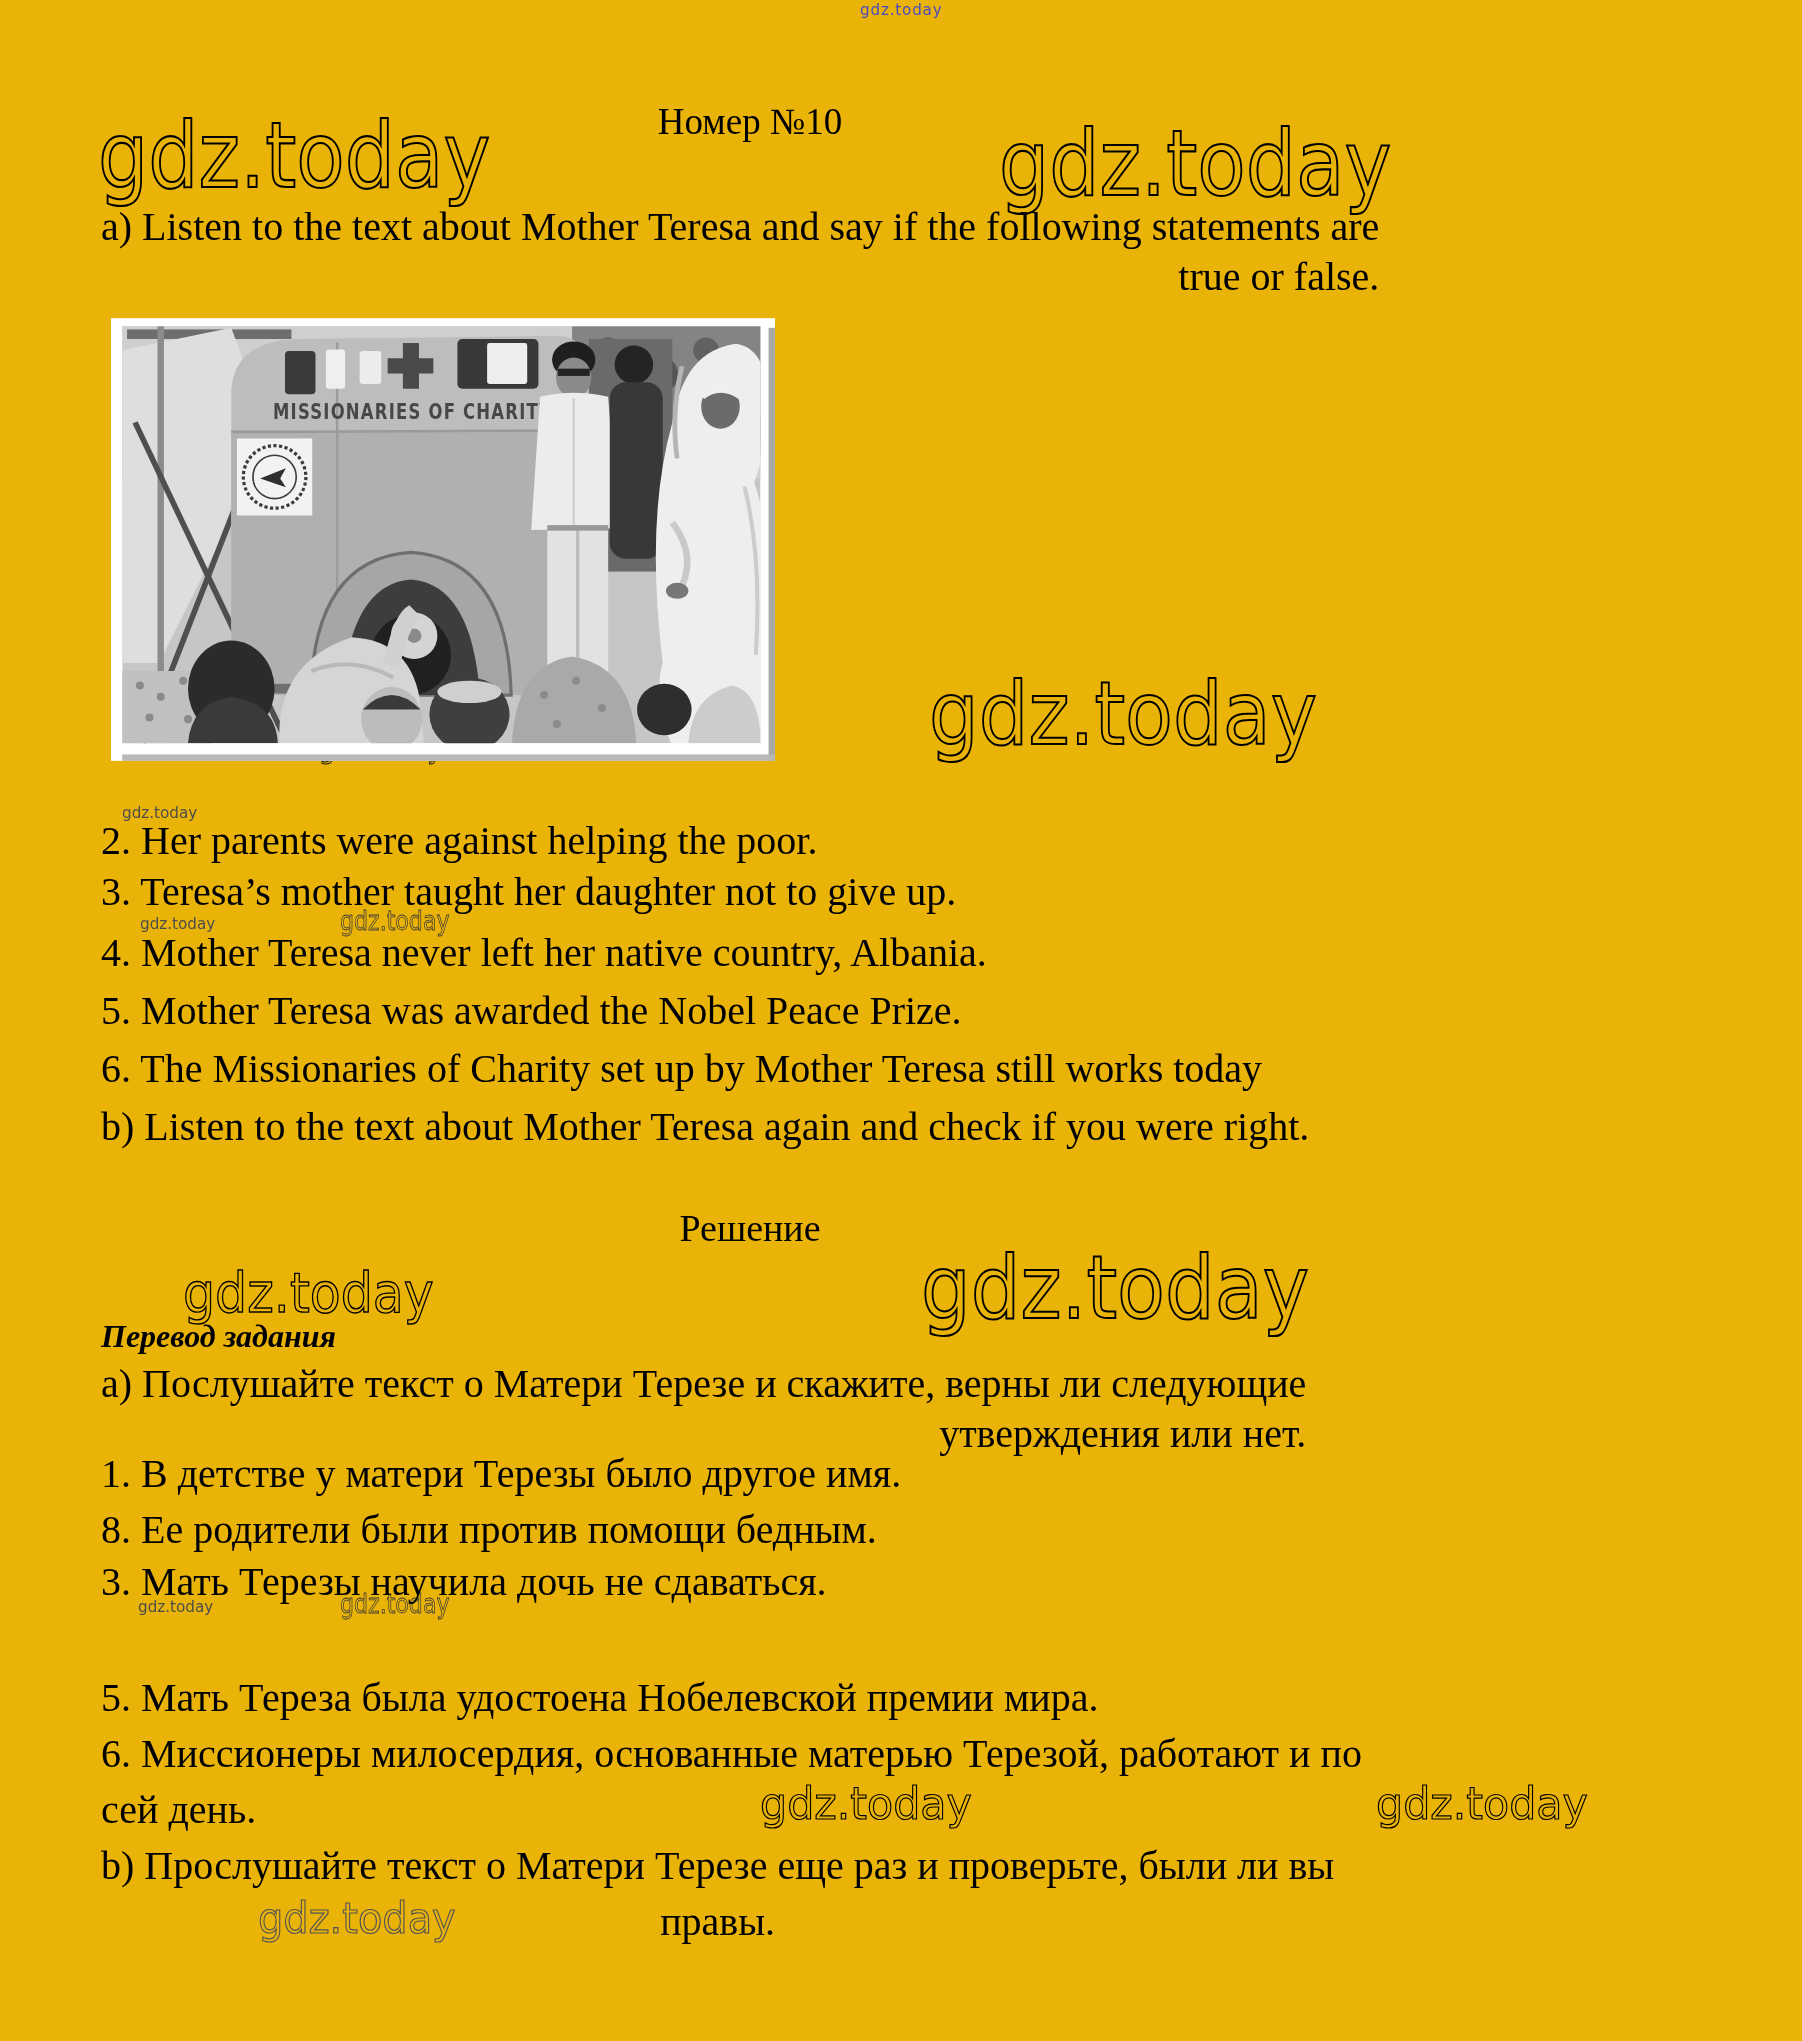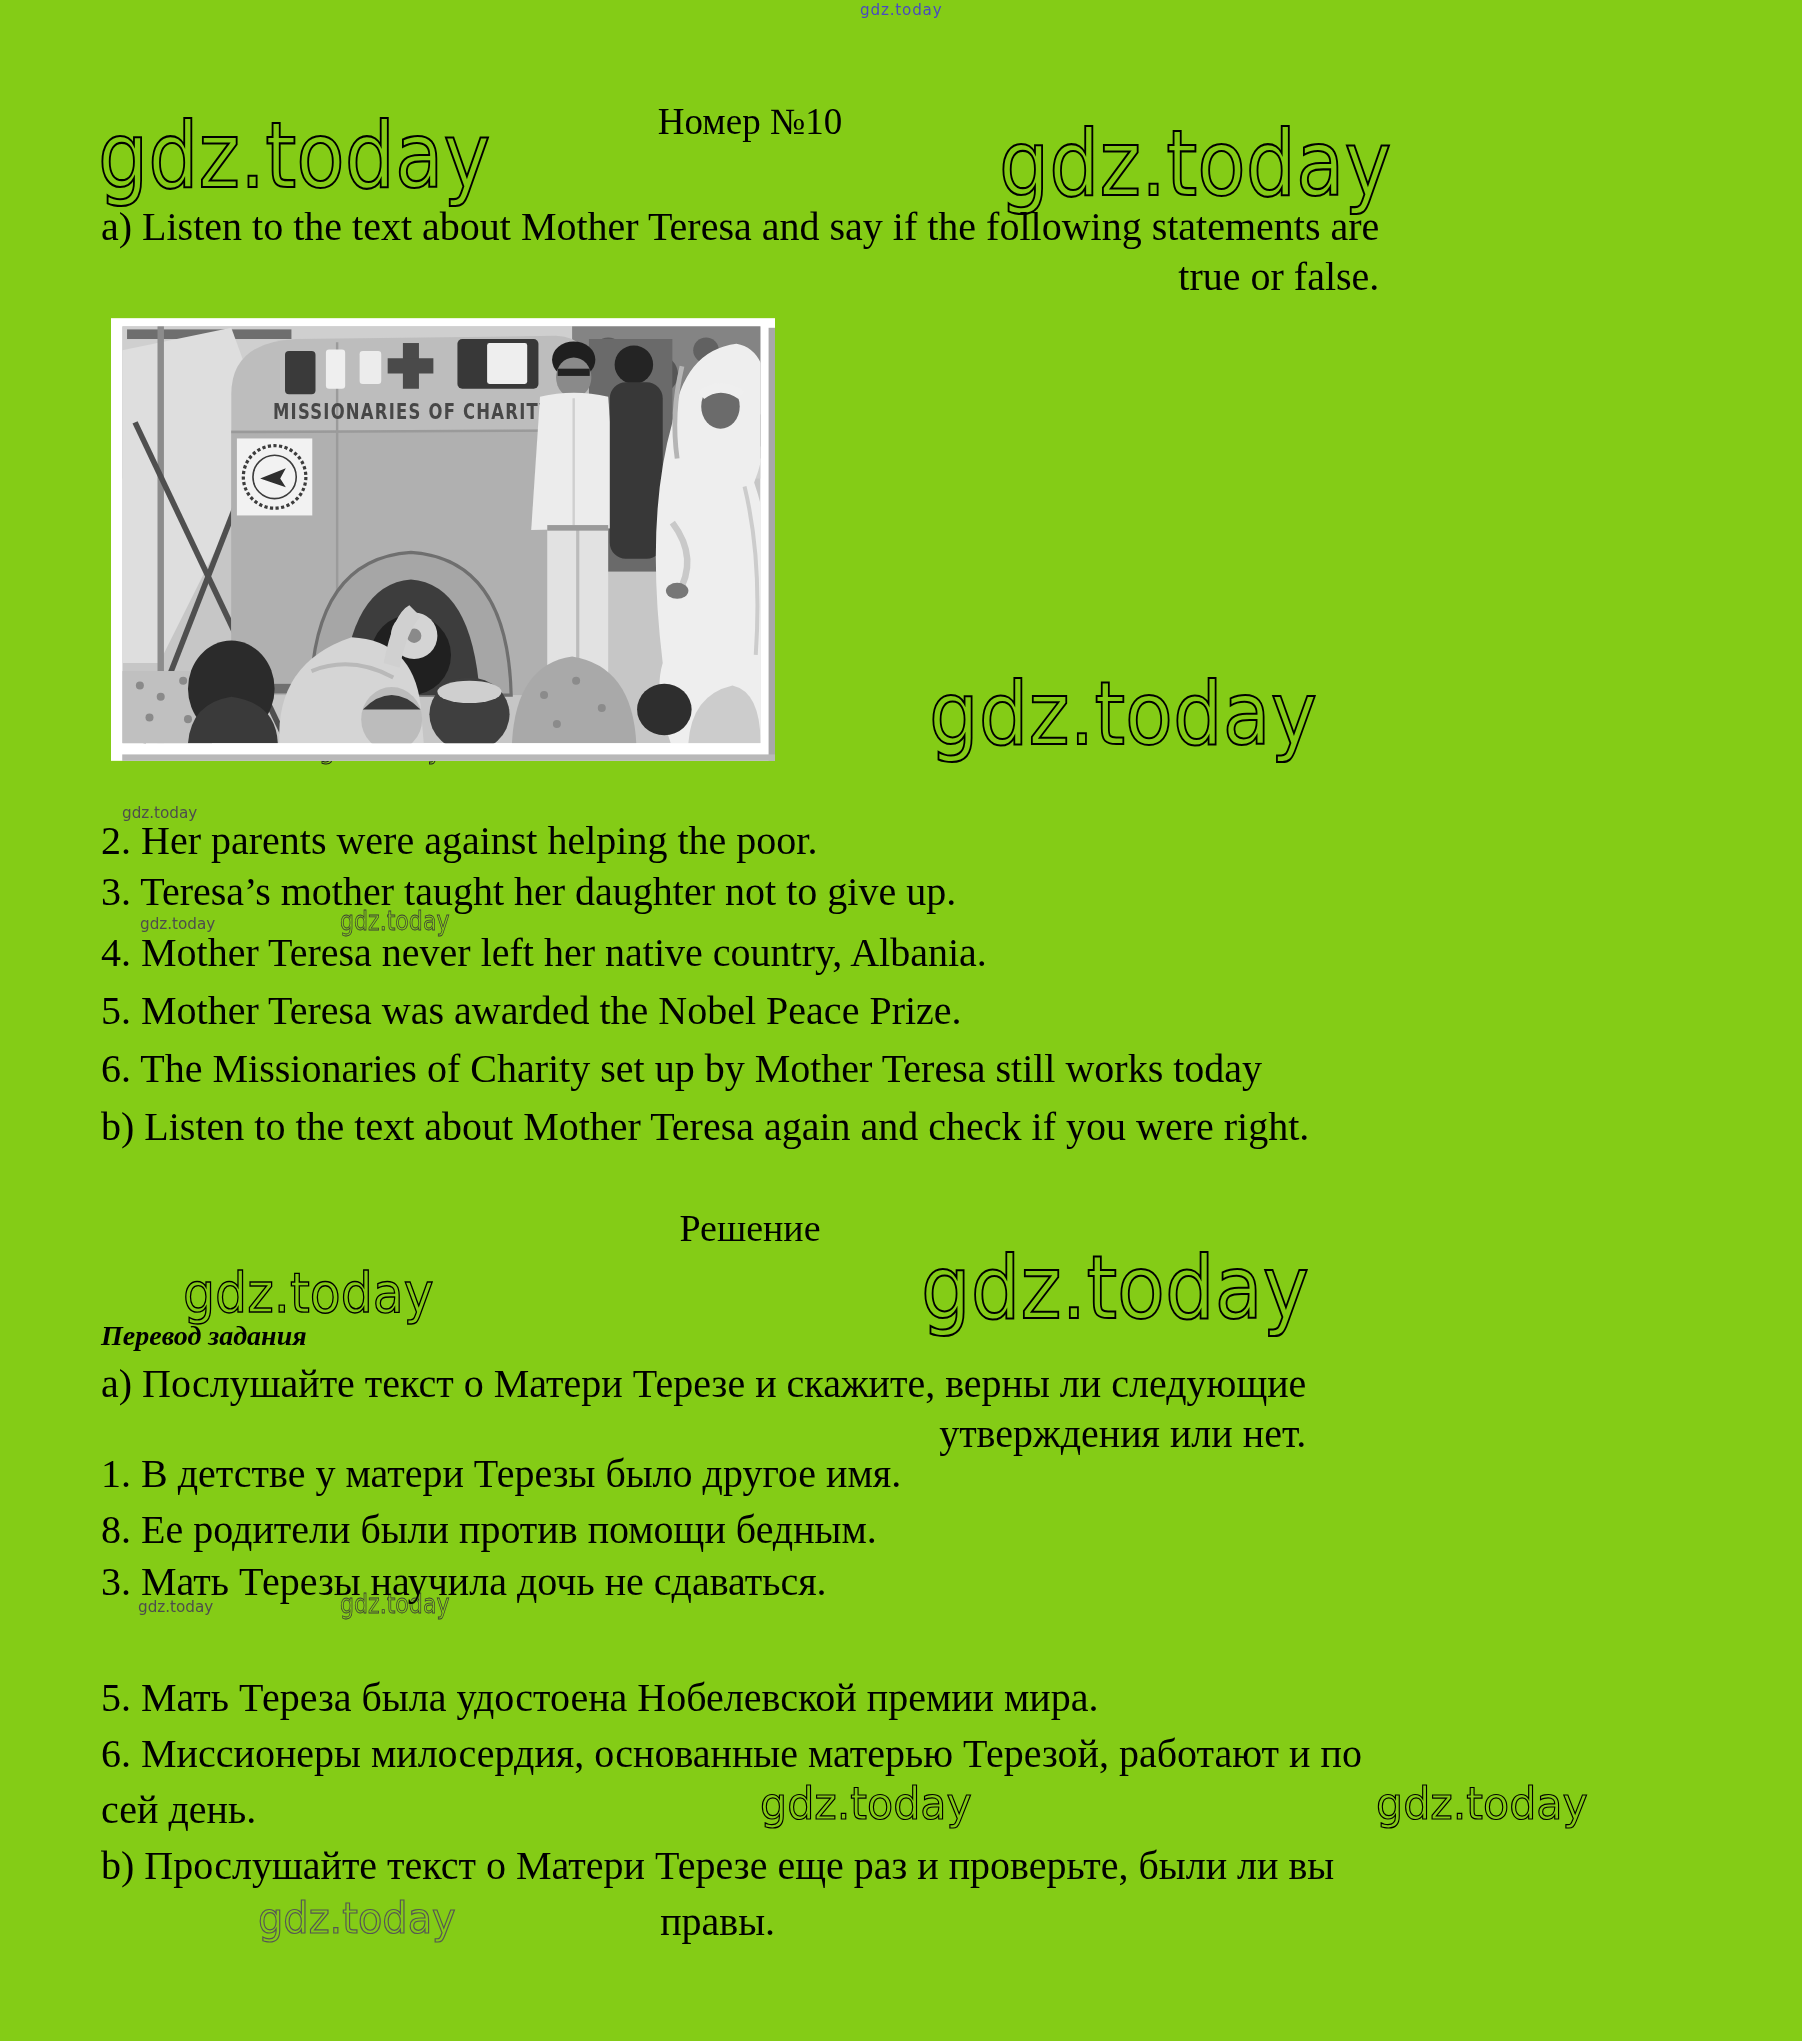--- a/index.html
+++ b/index.html
@@ -1,35 +1,35 @@
 <!DOCTYPE html>
 <html style="font-size:13px"><head>
 <meta charset="utf-8">
 <style>
   html,body{margin:0;padding:0;background:#ffffff;}
-  #page{position:relative;width:1802px;height:2041px;background:#84cc16;overflow:hidden;
+  #page{position:relative;width:1802px;height:2041px;background:#eab308;overflow:hidden;
         font-family:"Liberation Serif",serif;color:#000;}
   .txt{position:absolute;left:101px;font-size:40px;line-height:45px;white-space:pre-line;color:#000;}
   .para{line-height:50px;text-align:right;}
   .ml{line-height:56px;}
   .center-line{position:absolute;left:0;width:1500px;text-align:center;font-size:37px;line-height:42px;}
   .wm{position:absolute;font-family:"DejaVu Sans",sans-serif;line-height:1;white-space:nowrap;
       color:transparent;-webkit-text-stroke:1.9px #000;transform-origin:left top;}
   .wm-xl{font-size:90px;-webkit-text-stroke-width:2.1px;transform:scaleX(.88);}
   .wm-lg{font-size:87px;-webkit-text-stroke-width:2px;transform:scaleX(.9);}
   .wm-md{font-size:55px;-webkit-text-stroke-width:1.4px;transform:scaleX(.92);}
   .wm-md2{font-size:45px;-webkit-text-stroke-width:1.2px;transform:scaleX(.95);}
   .wm-sm{font-size:27px;-webkit-text-stroke-width:1px;-webkit-text-stroke-color:#222;transform:scaleX(.92);}
   .wm-xs{font-size:26px;-webkit-text-stroke-width:0.8px;-webkit-text-stroke-color:#3a3a3a;transform:scaleX(.85);}
   .wm-tiny{font-size:16px;color:#4d4d4d;-webkit-text-stroke:0;transform:scaleX(.95);}
   .wm-grey{-webkit-text-stroke-color:#555;}
   .wm-top{font-size:15.2px;color:#4a4ac0;-webkit-text-stroke:0;letter-spacing:0.8px;}
   #title{top:101px;font-size:37px;}
   #reshenie{top:1207px;font-size:38px;}
-  #perevod{position:absolute;left:101px;top:1312px;font-size:28px;line-height:48px;
+  #perevod{position:absolute;left:101px;top:1312px;font-size:32px;line-height:48px;
            font-weight:bold;font-style:italic;}
   #photo{position:absolute;left:111px;top:318px;width:664px;height:443px;}
 </style>
 </head>
 <body>
 
 <div id="page">
 
   <div class="wm wm-top" style="left:860px;top:3.2px;">gdz.today</div>
   <div class="wm wm-xl" style="left:98px;top:111px;">gdz.today</div>

